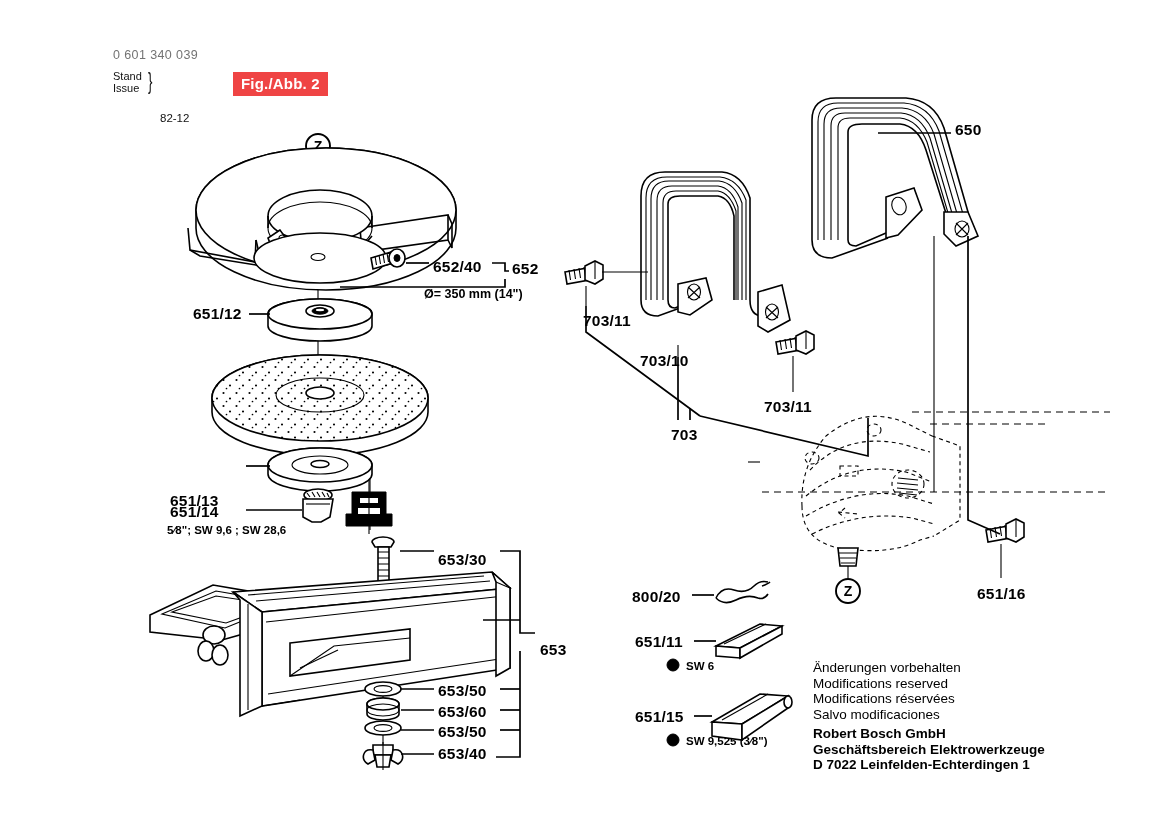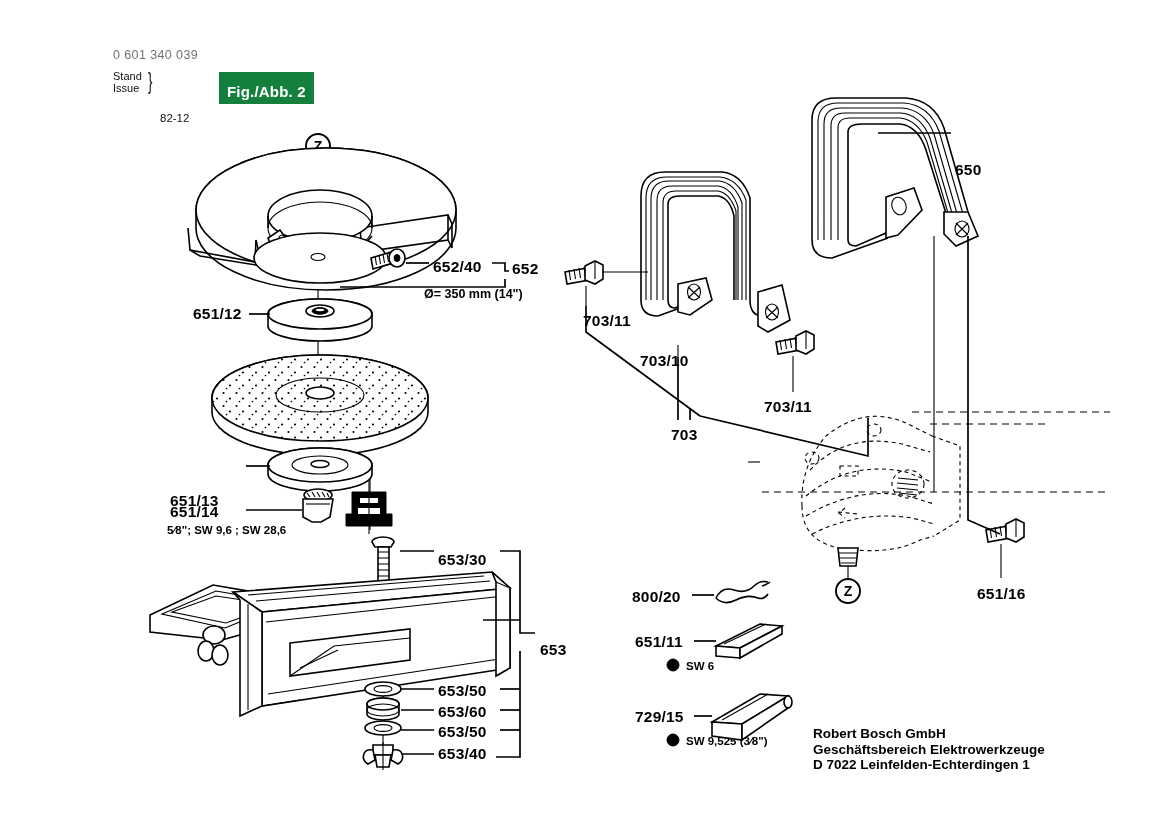--- a/index.html
+++ b/index.html
@@ -38,26 +38,26 @@
     transform: scaleX(0.55);
     transform-origin: left top;
   }
   #stand-year {
     left: 160px; top: 76px;
     font-size: 11.5px;
     color: #111;
     margin-top: 36px;
   }
   #fig-badge {
-    left: 219px; top: 72px;
-    background: #15803d;
+    left: 233px; top: 72px;
+    background: #ef4444;
     color: #fff;
     font-size: 15px;
     font-weight: bold;
-    padding: 11px 8px 4px 8px;
+    padding: 3px 8px 4px 8px;
     letter-spacing: 0.2px;
   }
 
   
   .lbl {
     font-size: 15.5px;
     font-weight: bold;
     color: #000;
     letter-spacing: 0.2px;
     white-space: nowrap;
@@ -126,33 +126,39 @@
   <div class="abs lbl" style="left:170px; top:503px;">651/14</div>
   <div class="abs lbl-sm" style="left:167px; top:524px;">5⁄8"; SW 9,6 ; SW 28,6</div>
 
   <div class="abs lbl" style="left:438px; top:551px;">653/30</div>
   <div class="abs lbl" style="left:540px; top:641px;">653</div>
   <div class="abs lbl" style="left:438px; top:682px;">653/50</div>
   <div class="abs lbl" style="left:438px; top:703px;">653/60</div>
   <div class="abs lbl" style="left:438px; top:723px;">653/50</div>
   <div class="abs lbl" style="left:438px; top:745px;">653/40</div>
 
-  <div class="abs lbl" style="left:955px; top:121px;margin-top:40px;">650</div>
+  <div class="abs lbl" style="left:955px; top:121px;">650</div>
   <div class="abs lbl" style="left:583px; top:312px;">703/11</div>
   <div class="abs lbl" style="left:640px; top:352px;">703/10</div>
   <div class="abs lbl" style="left:764px; top:398px;">703/11</div>
   <div class="abs lbl" style="left:671px; top:426px;">703</div>
   <div class="abs lbl" style="left:977px; top:585px;">651/16</div>
 
   <div class="abs lbl" style="left:632px; top:588px;text-align:center;">800/20</div>
   <div class="abs lbl" style="left:635px; top:633px;">651/11</div>
   <div class="abs lbl-sm" style="left:686px; top:660px;">SW 6</div>
-  <div class="abs lbl" style="left:635px; top:708px;">729/15</div>
+  <div class="abs lbl" style="left:635px; top:708px;">651/15</div>
   <div class="abs lbl-sm" style="left:686px; top:735px;">SW 9,525  (3⁄8")</div>
 
+  <div class="abs" id="legal-a" style="left:813px; top:660px;">
+    <div>Änderungen vorbehalten</div>
+    <div>Modifications reserved</div>
+    <div>Modifications réservées</div>
+    <div>Salvo modificaciones</div>
+  </div>
   <div class="abs" id="legal-b" style="left:813px; top:726px;">
     <div>Robert Bosch GmbH</div>
     <div>Geschäftsbereich Elektrowerkzeuge</div>
     <div>D 7022 Leinfelden-Echterdingen 1</div>
   </div>
 
   <svg id="art" viewBox="0 0 1169 826">
 
     <defs>
       <pattern id="stipple" width="13" height="13" patternUnits="userSpaceOnUse">

